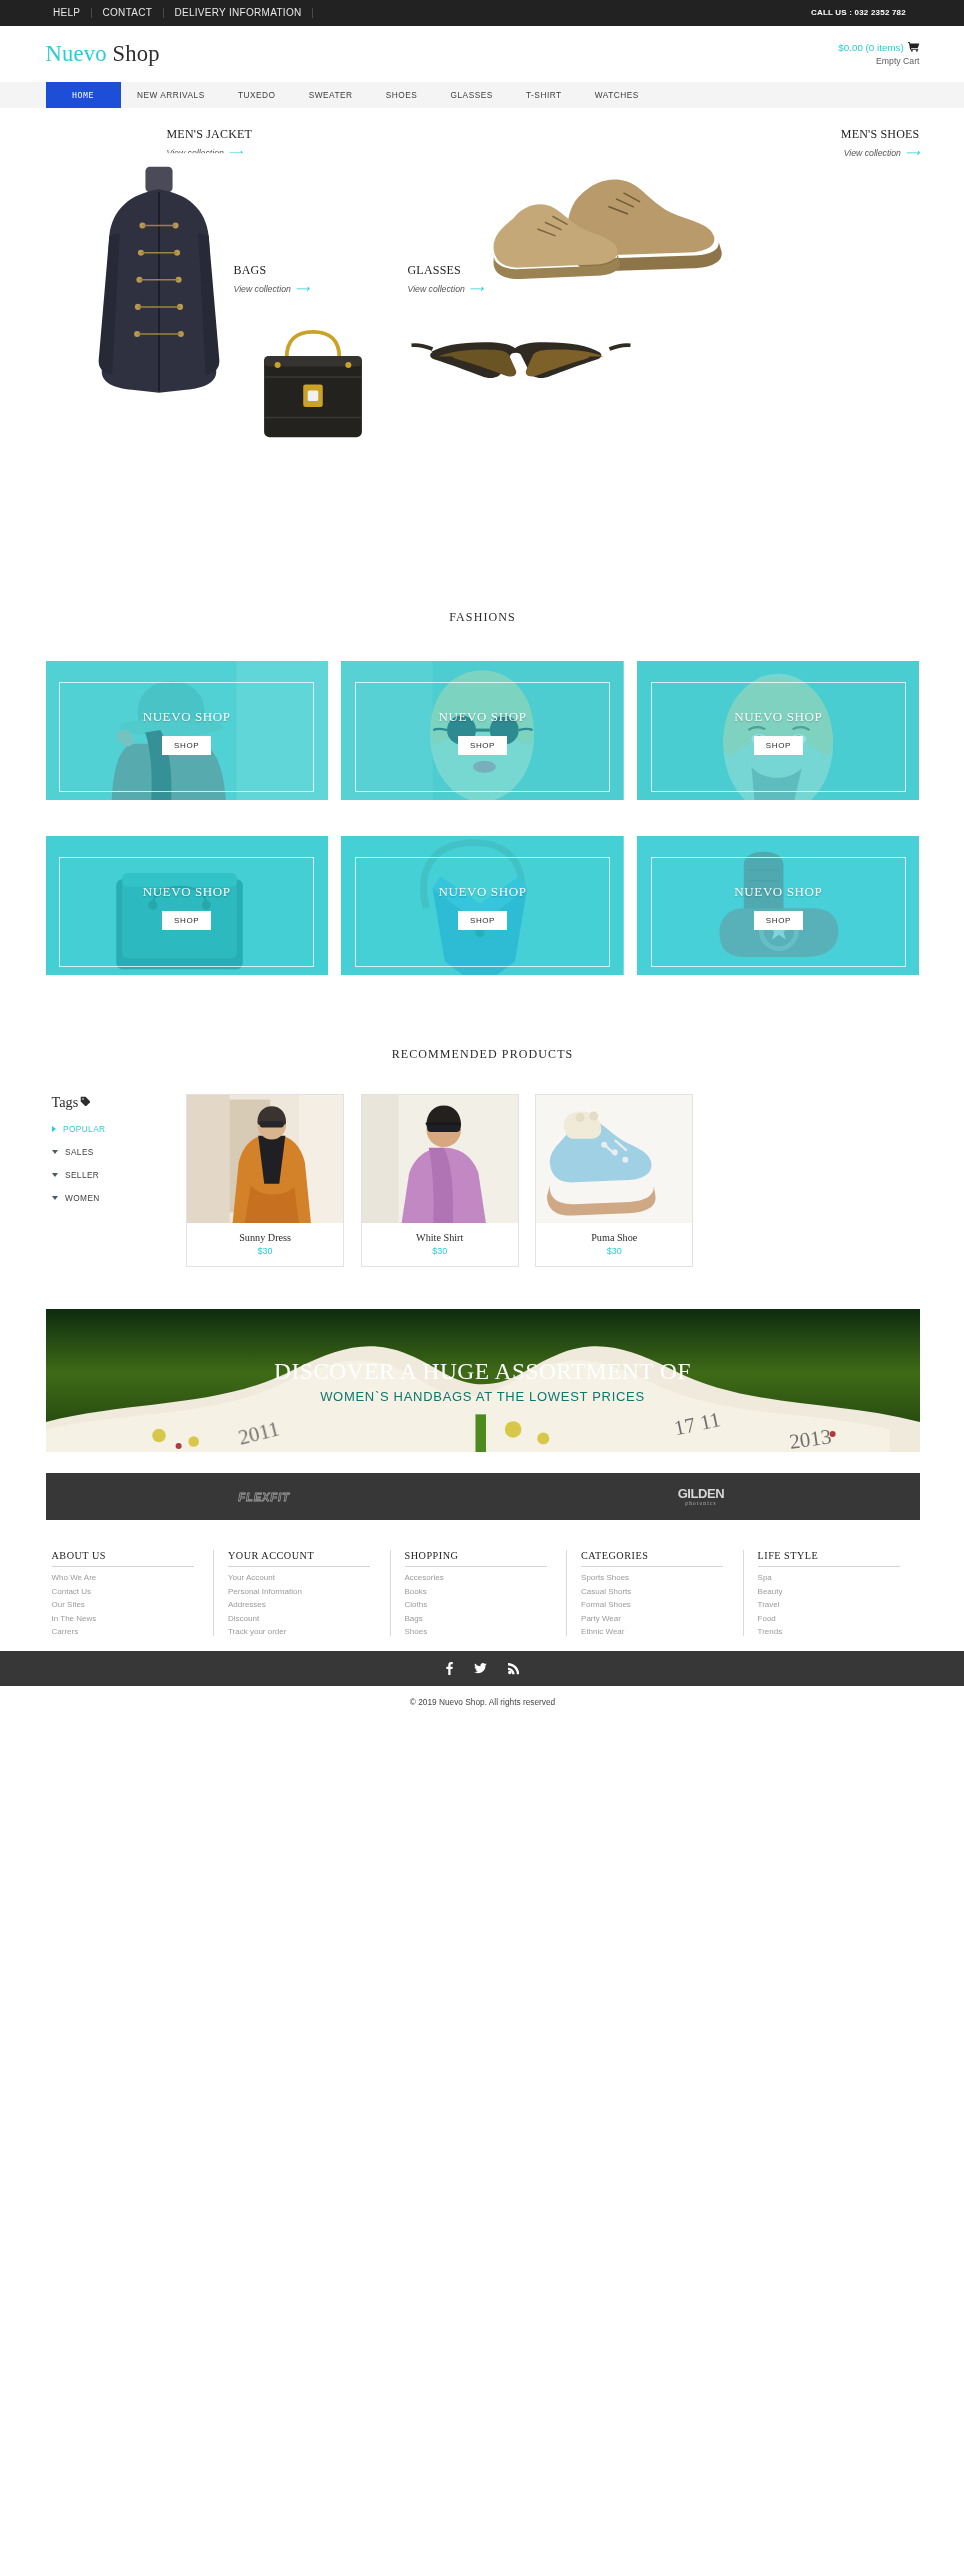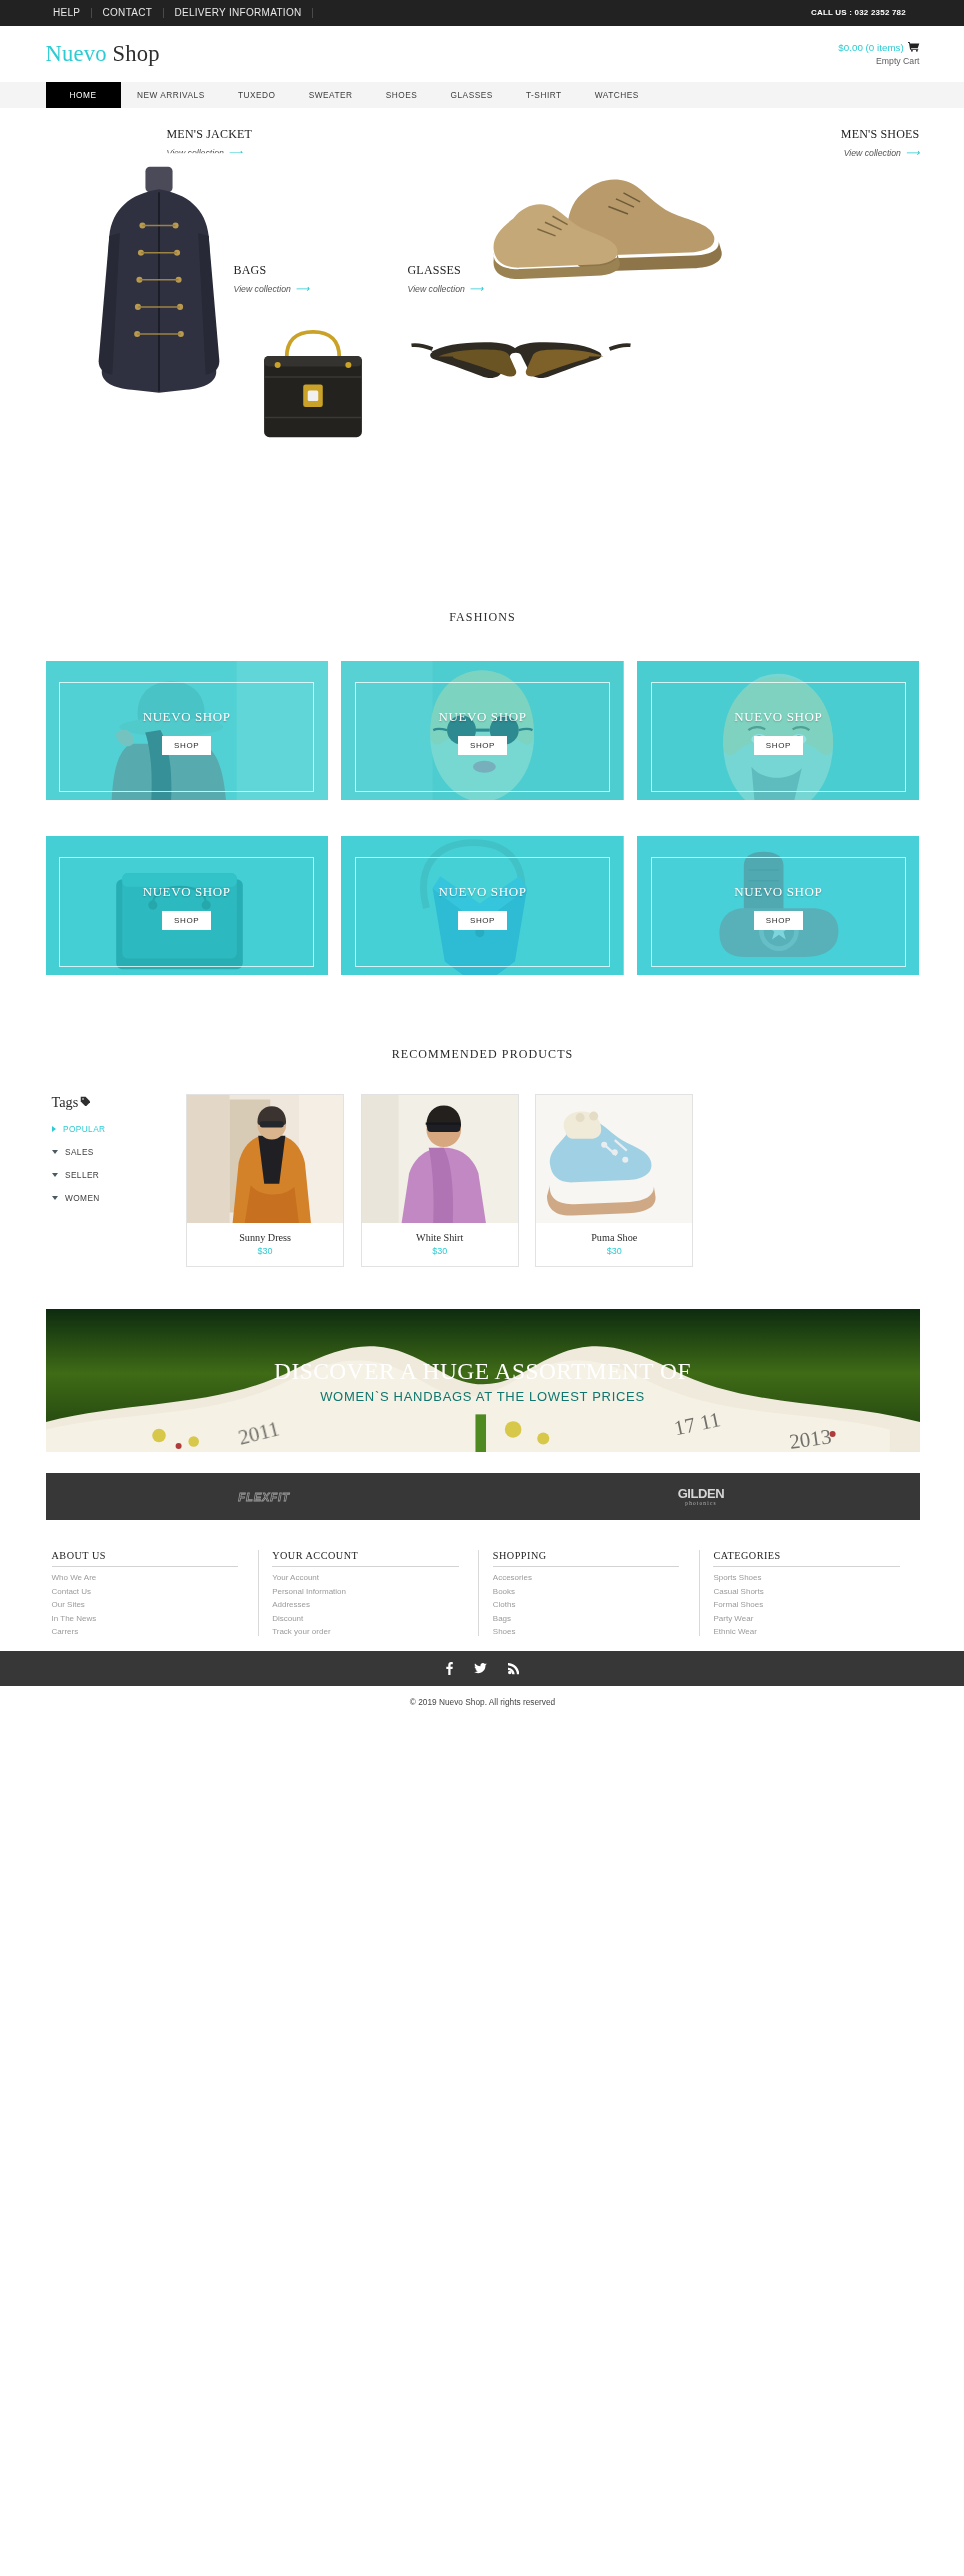--- a/index.html
+++ b/index.html
@@ -48,21 +48,21 @@
 
   
   .nav { background: #f4f4f4; height: 26px; display: flex; }
   .nav-inner { width: 874px; margin: 0 auto; display: flex; height: 26px; }
   .nav-item {
     display: flex; align-items: center; justify-content: center;
     font-size: 8.3px; letter-spacing: 0.5px; color: #3c3c3c;
     padding: 0 16.6px; text-decoration: none; height: 26px;
     font-family: "Liberation Sans Narrow", "Liberation Sans", sans-serif;
   }
-  .nav-item.active { background: #000000; color: #ffffff; min-width: 75px; }
+  .nav-item.active { background: #1d4ed8; color: #ffffff; min-width: 75px; font-family: Liberation Mono, monospace; }
 
   
   .hero { position: relative; height: 494px; }
   .cat-label { position: absolute; }
   .cat-title { font-family: "Liberation Serif", serif; font-size: 12px; color: #232323; letter-spacing: 0.2px; }
   .cat-link { display: flex; align-items: flex-end; gap: 4.5px; margin-top: 6px; font-size: 8.7px; color: #555; font-style: italic; }
   .cat-arrow { color: #2dccd3; font-size: 9.8px; line-height: 1; }
   .cat-right { text-align: right; }
   .cat-right .cat-link { justify-content: flex-end; }
 
@@ -639,20 +639,28 @@
 
       <div class="fcol">
         <h4>CATEGORIES</h4>
         <a href="#">Sports Shoes</a>
         <a href="#">Casual Shorts</a>
         <a href="#">Formal Shoes</a>
         <a href="#">Party Wear</a>
         <a href="#">Ethnic Wear</a>
       </div>
 
+      <div class="fcol">
+        <h4>LIFE STYLE</h4>
+        <a href="#">Spa</a>
+        <a href="#">Beauty</a>
+        <a href="#">Travel</a>
+        <a href="#">Food</a>
+        <a href="#">Trends</a>
+      </div>
 
     </div>
   </div>
 </div>
 
 <div class="social">
   <a href="#">
     <svg width="6.8" height="13" viewBox="0 0 9 17" fill="#ffffff">
       <path d="M6 17V9.3h2.6L9 6.3H6V4.4c0-.9.2-1.5 1.5-1.5H9V.1C8.7.1 7.8 0 6.7 0 4.5 0 3 1.4 3 3.9v2.4H.4v3H3V17z"></path>
     </svg>

